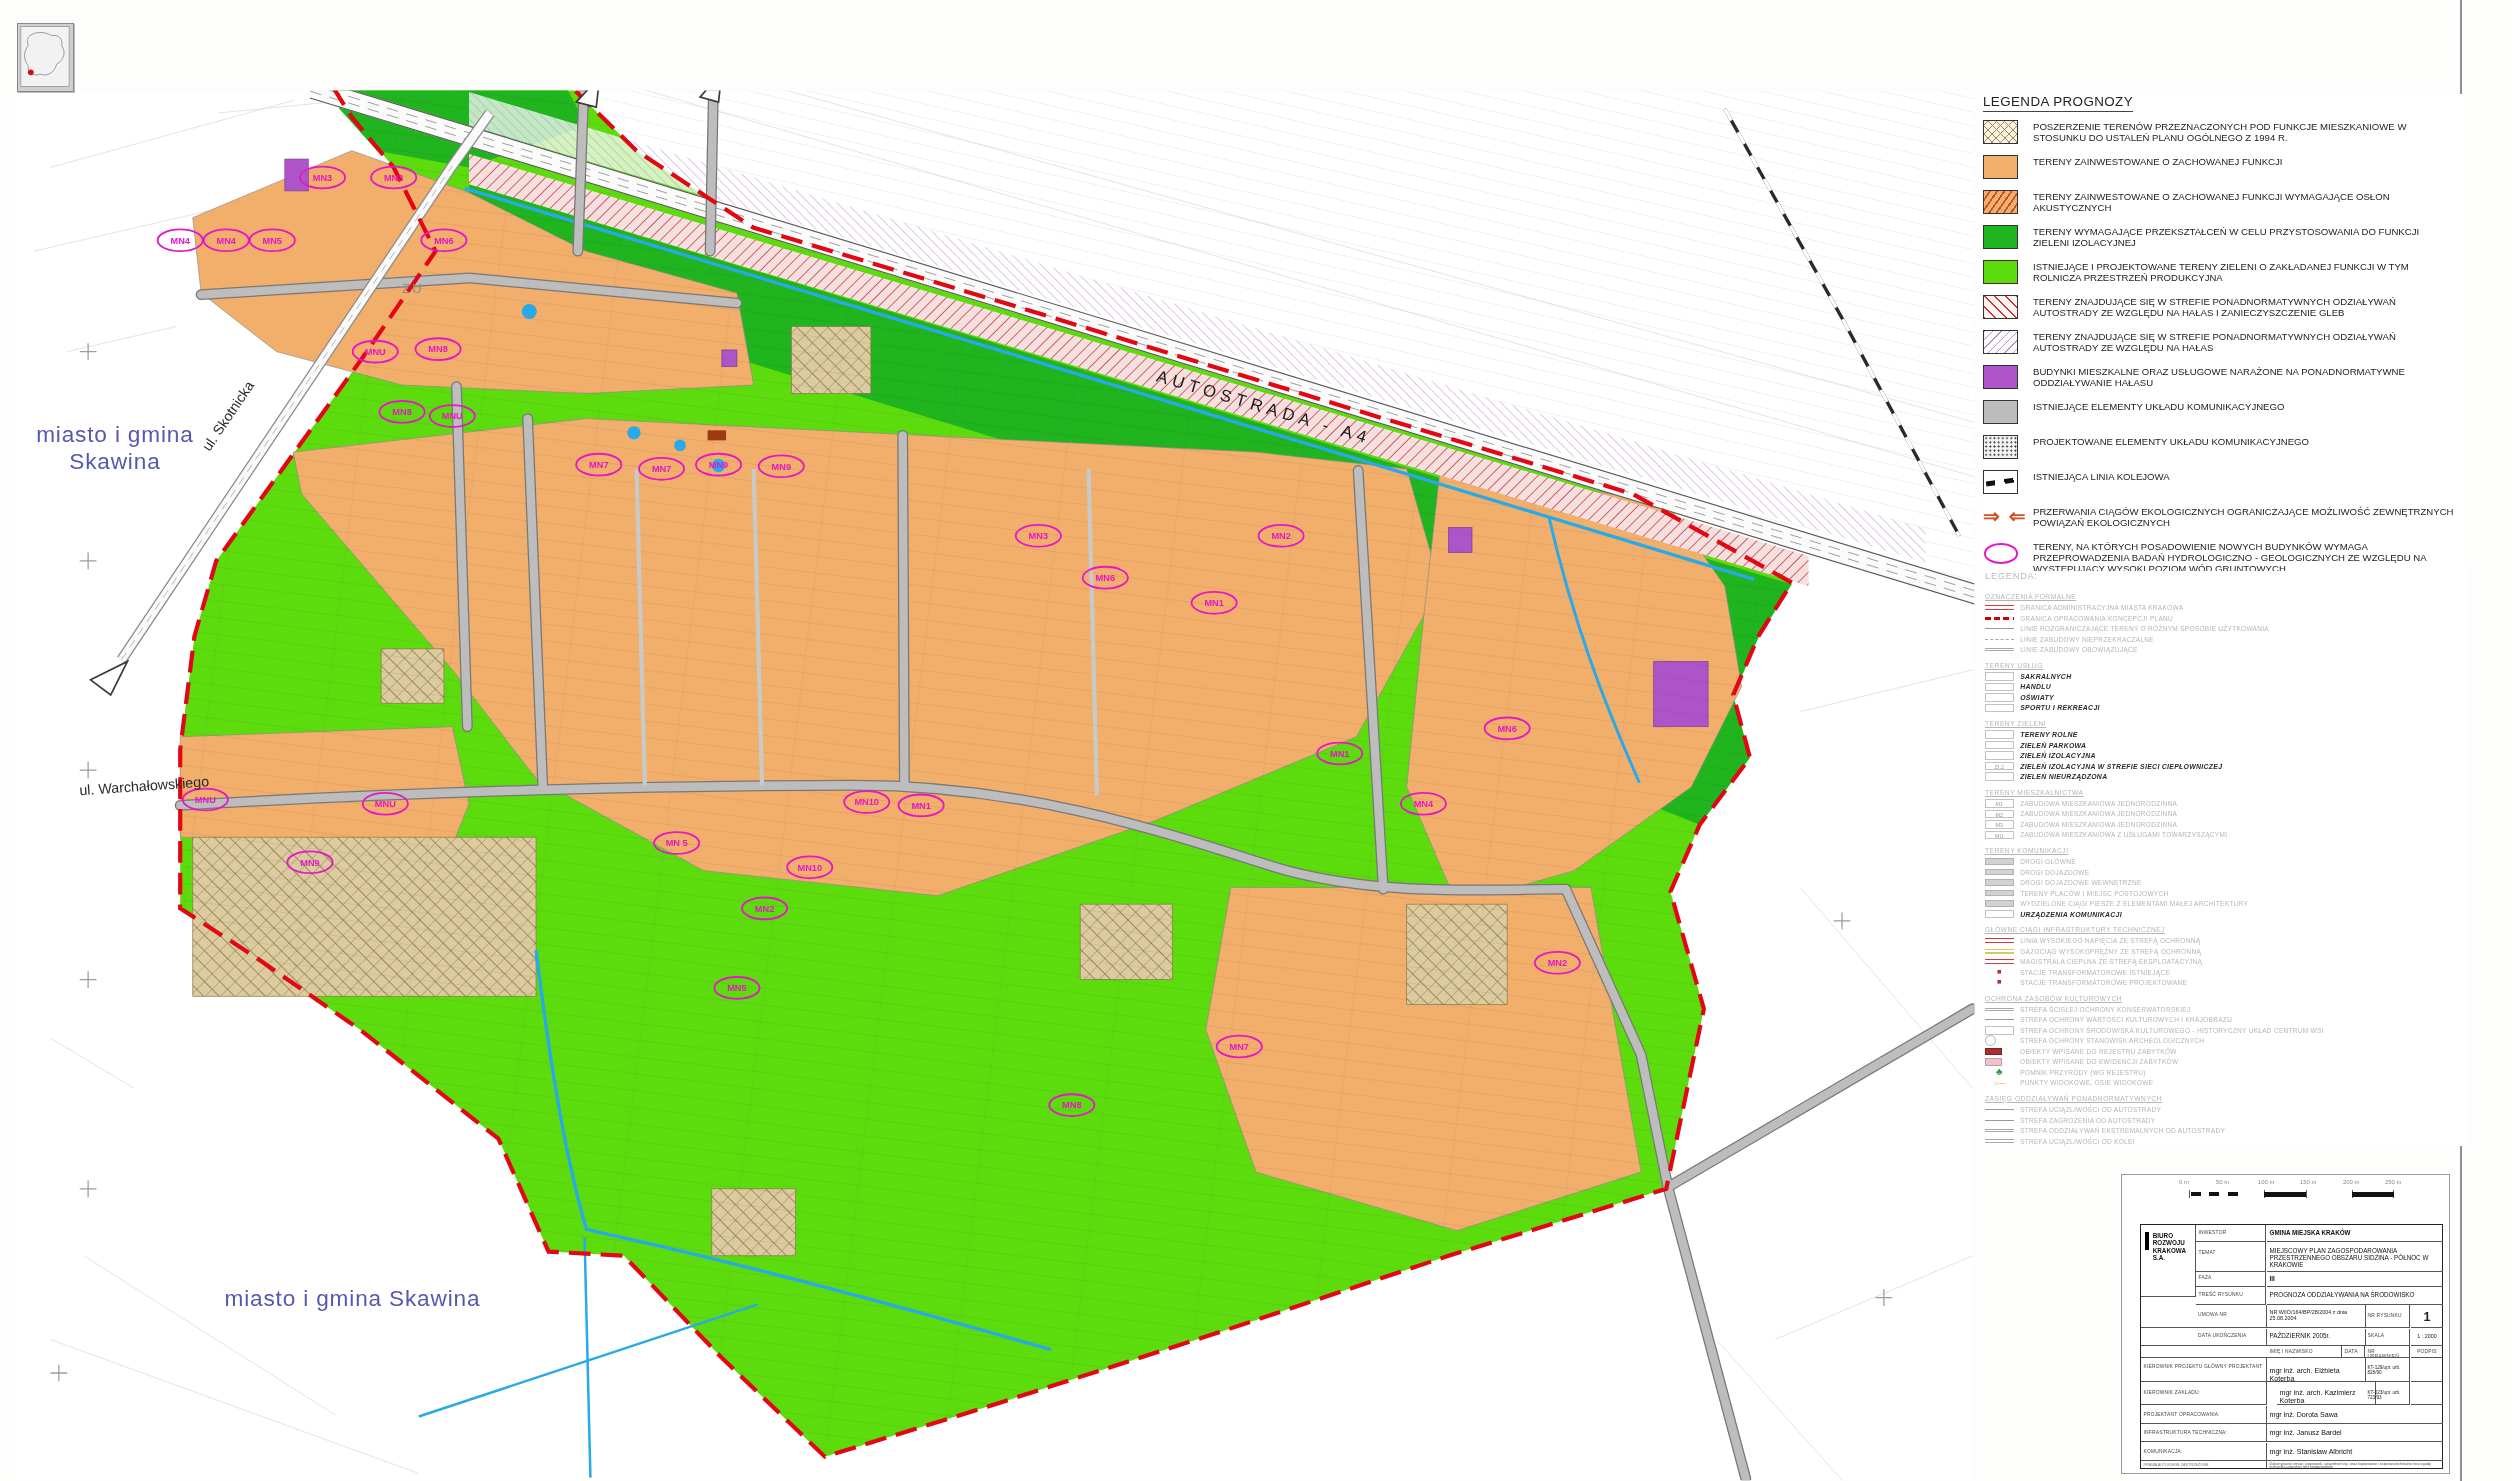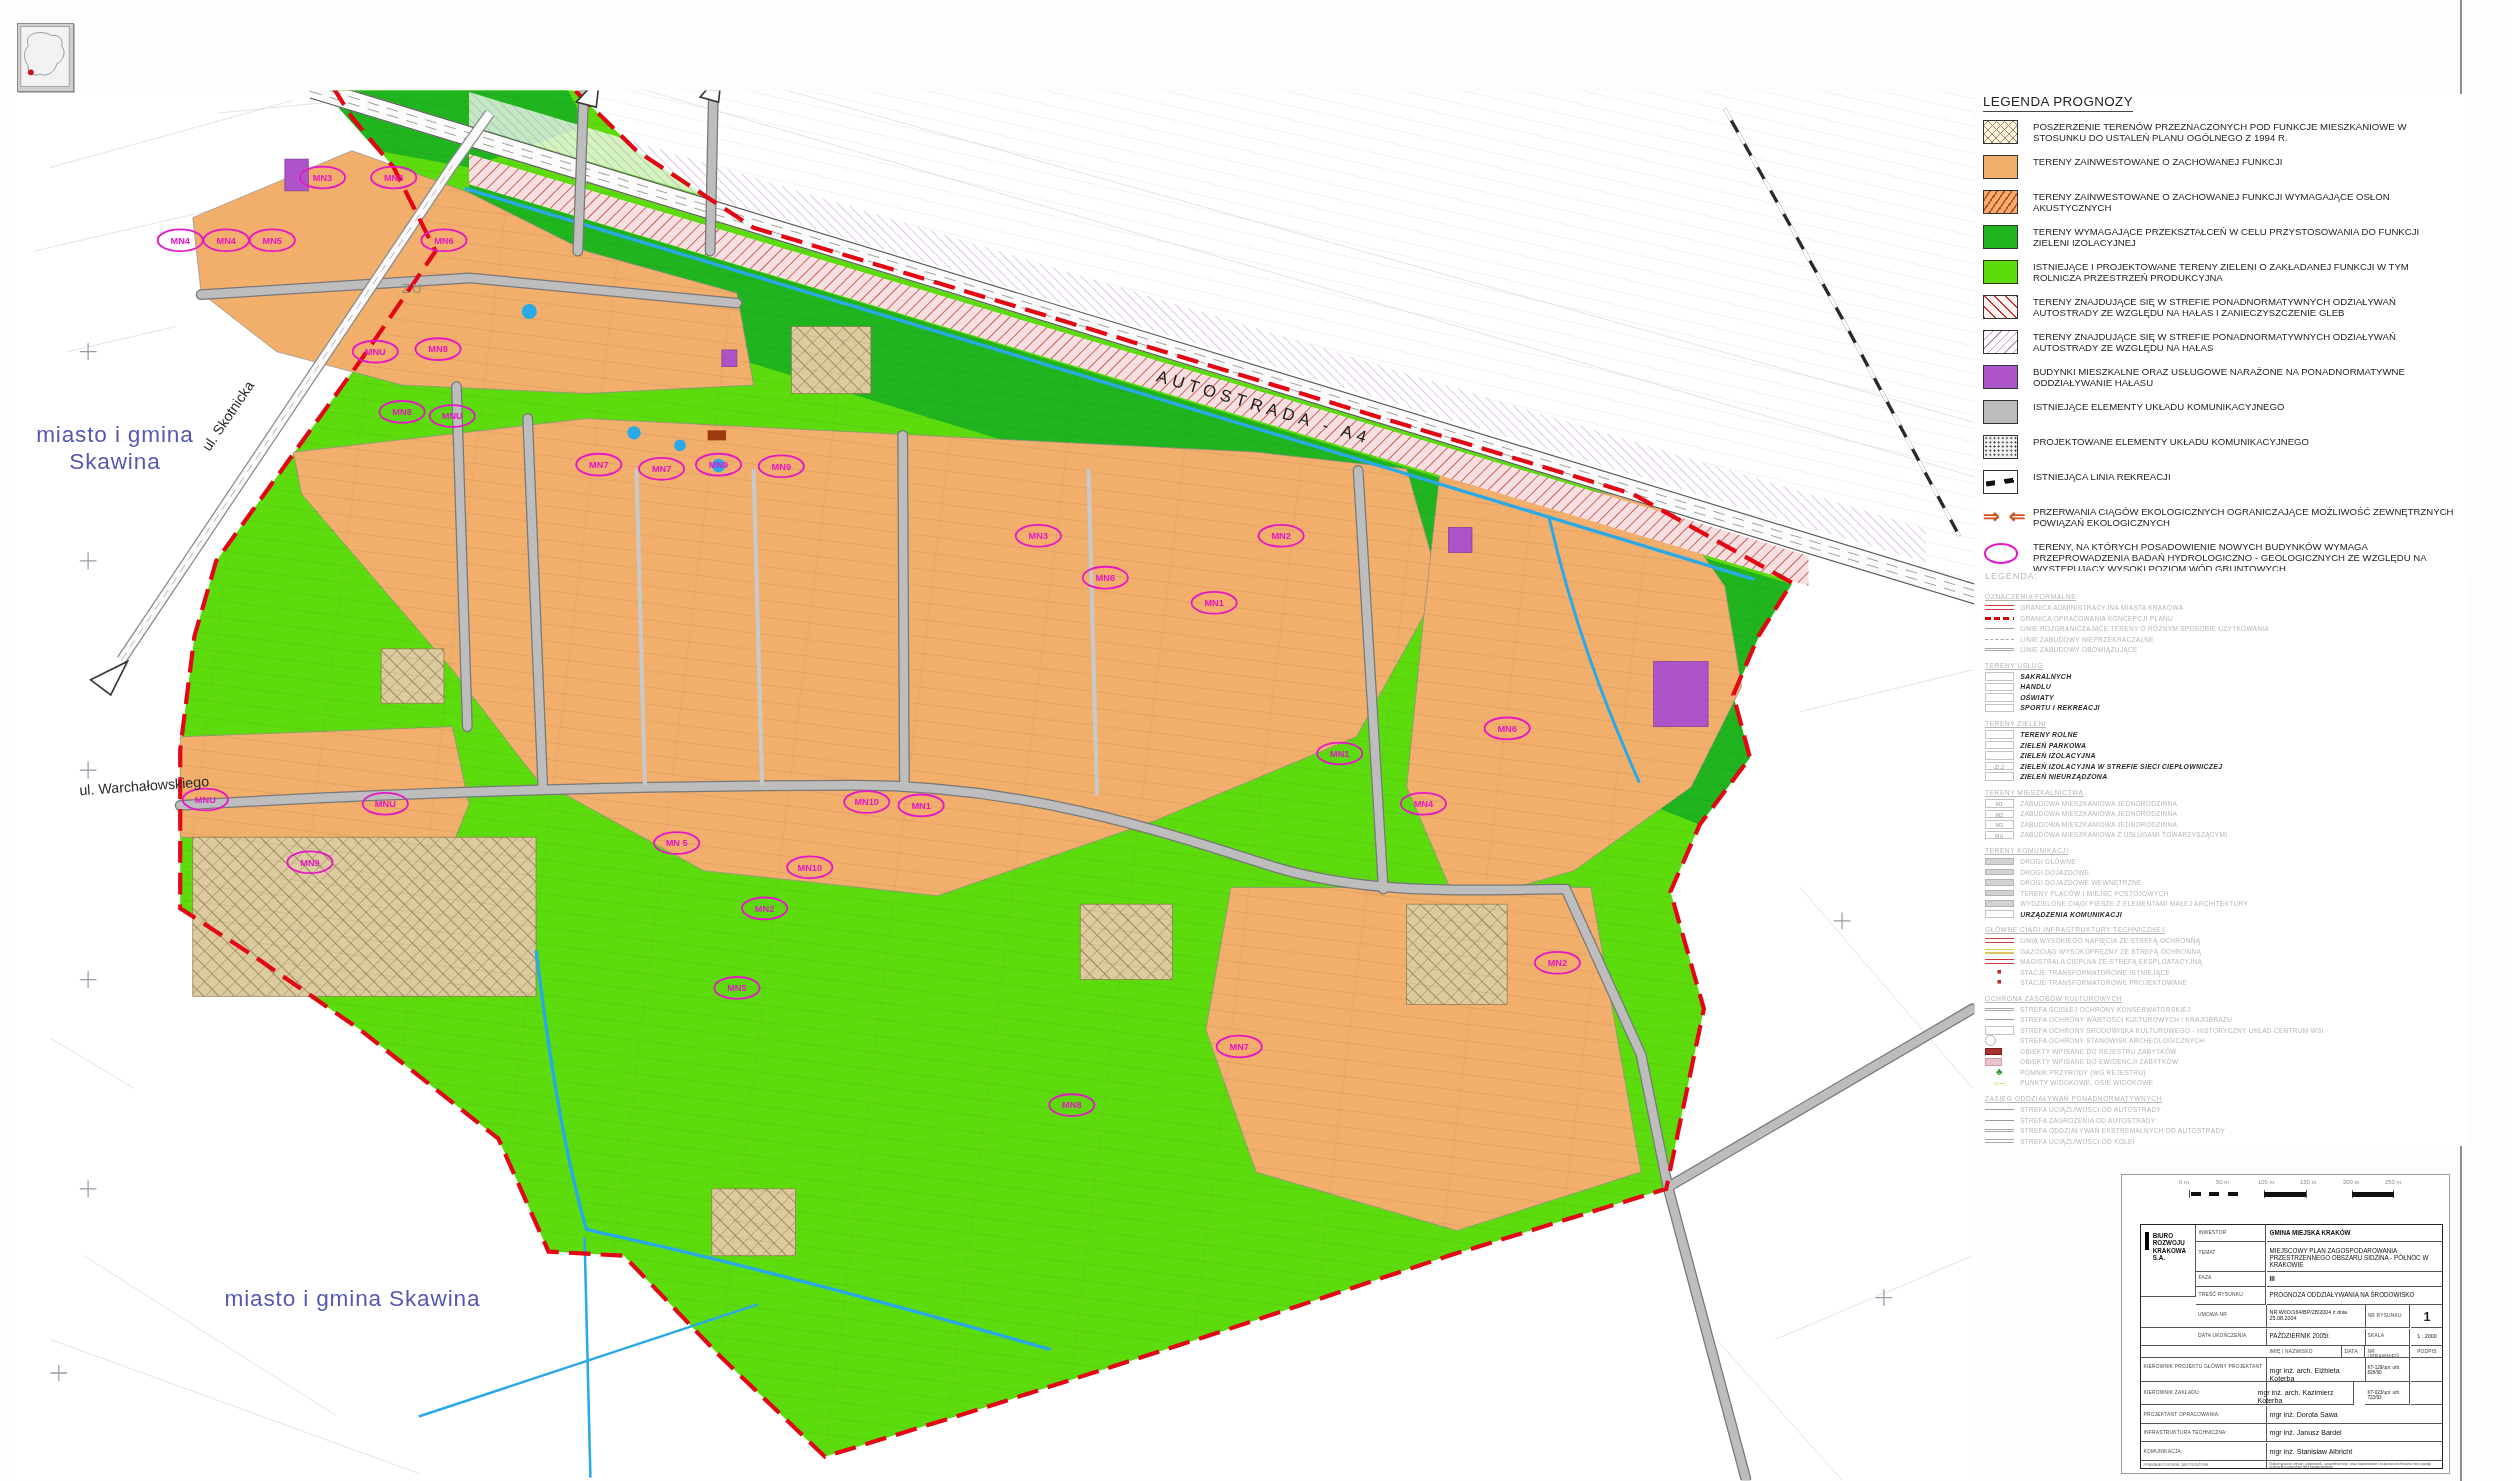--- a/index.html
+++ b/index.html
@@ -398,21 +398,21 @@
         <div class="leg-row">
           <div class="sw sw-gray"></div>
           <div class="leg-label">ISTNIEJĄCE ELEMENTY UKŁADU KOMUNIKACYJNEGO</div>
         </div>
         <div class="leg-row">
           <div class="sw sw-stipple"></div>
           <div class="leg-label">PROJEKTOWANE ELEMENTY UKŁADU KOMUNIKACYJNEGO</div>
         </div>
         <div class="leg-row">
           <div class="sw sw-railway"></div>
-          <div class="leg-label">ISTNIEJĄCA LINIA REKREACJI</div>
+          <div class="leg-label">ISTNIEJĄCA LINIA KOLEJOWA</div>
         </div>
         <div class="leg-row">
           <div class="sw sw-arrows">⇒ ⇐</div>
           <div class="leg-label">PRZERWANIA CIĄGÓW EKOLOGICZNYCH OGRANICZAJĄCE MOŻLIWOŚĆ ZEWNĘTRZNYCH POWIĄZAŃ EKOLOGICZNYCH</div>
         </div>
         <div class="leg-row">
           <div class="sw sw-ellipse"></div>
           <div class="leg-label">TERENY, NA KTÓRYCH POSADOWIENIE NOWYCH BUDYNKÓW WYMAGA PRZEPROWADZENIA BADAŃ HYDROLOGICZNO - GEOLOGICZNYCH ZE WZGLĘDU NA WYSTĘPUJĄCY WYSOKI POZIOM WÓD GRUNTOWYCH</div>
         </div>
       </div>
@@ -651,21 +651,21 @@
     <div class="tb tb-lab" style="left:201px;top:121px;width:23.4px;height:11.7px;padding-top:2.5px">DATA</div>
     <div class="tb tb-lab" style="left:224px;top:121px;width:45px;height:11.7px;padding-top:2.5px">NR UPRAWNIEŃ</div>
     <div class="tb tb-lab nr" style="left:270px;top:121px;width:32px;height:11.7px;padding-top:2.5px;text-align:center">PODPIS</div>
 
     <div class="tb tb-lab" style="left:0;top:132px;width:126px;height:25px;padding-top:6.7px">KIEROWNIK PROJEKTU GŁÓWNY PROJEKTANT</div>
     <div class="tb tb-name" style="left:126px;top:132px;width:99px;height:25px;padding-top:10px">mgr inż. arch. Elżbieta Koterba</div>
     <div class="tb" style="left:224px;top:132px;width:45px;height:25px;font-size:4.6px;padding-top:8.4px">KT-129/upr. urb. 828/90</div>
     <div class="tb nr" style="left:270px;top:132px;width:32px;height:25px"></div>
 
     <div class="tb tb-lab" style="left:0;top:157px;width:126px;height:23.4px;padding-top:7.5px">KIEROWNIK ZAKŁADU:</div>
-    <div class="tb tb-name" style="left:114px;top:157px;width:99px;height:23.4px;padding-top:6.7px">mgr inż. arch. Kazimierz Koterba</div>
+    <div class="tb tb-name" style="left:136px;top:157px;width:99px;height:23.4px;padding-top:6.7px">mgr inż. arch. Kazimierz Koterba</div>
     <div class="tb" style="left:224px;top:157px;width:45px;height:23.4px;font-size:4.6px;padding-top:8.4px">KT-023/upr. urb. 723/93</div>
     <div class="tb nr" style="left:270px;top:157px;width:32px;height:23.4px"></div>
 
     <div class="tb tb-lab" style="left:0;top:181px;width:126px;height:18.4px;padding-top:5.9px">PROJEKTANT OPRACOWANIA:</div>
     <div class="tb tb-name nr" style="left:126px;top:181px;width:176px;height:18.4px;padding-top:5px">mgr inż. Dorota Sawa</div>
 
     <div class="tb tb-lab" style="left:0;top:199px;width:126px;height:18.4px;padding-top:5.9px">INFRASTRUKTURA TECHNICZNA:</div>
     <div class="tb tb-name nr" style="left:126px;top:199px;width:176px;height:18.4px;padding-top:5px">mgr inż. Janusz Bardel</div>
 
     <div class="tb tb-lab" style="left:0;top:218px;width:126px;height:18.4px;padding-top:5.9px">KOMUNIKACJA:</div>

